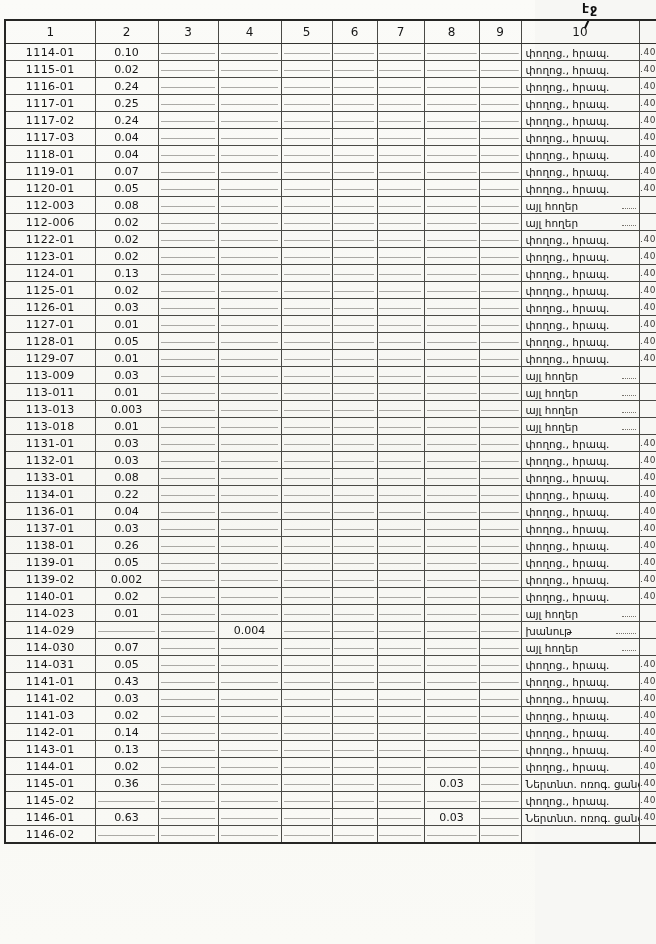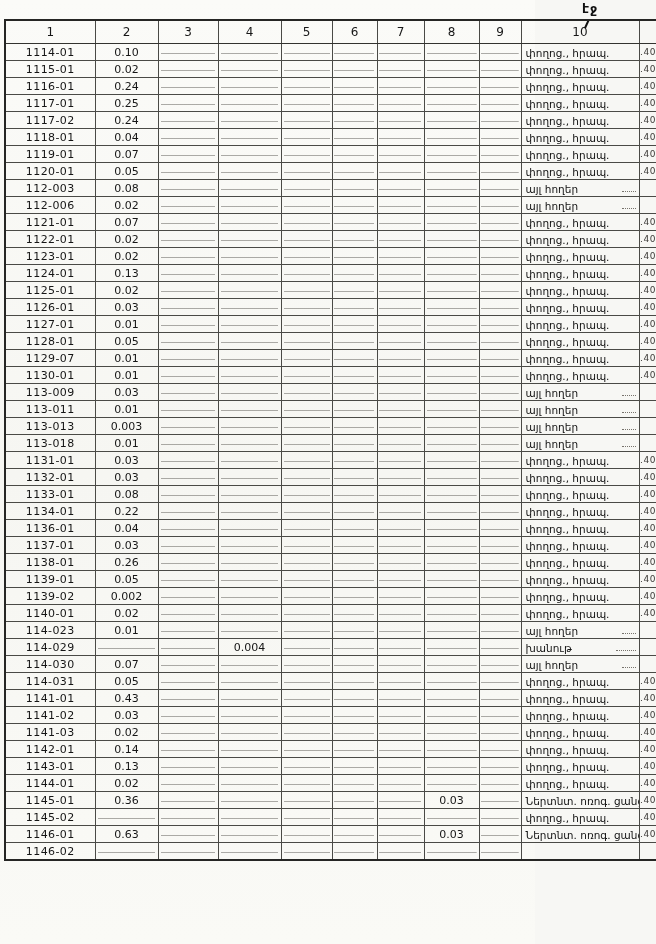--- a/index.html
+++ b/index.html
@@ -175,20 +175,38 @@
           <td class="num streak"></td>
           <td class="land">
             <div class="landwrap">
               <span class="txt">փողոց., հրապ.</span>
               <span class="fill"></span>
             </div>
           </td>
           <td class="mark-cell">.40</td>
         </tr>
         <tr>
+          <td class="code">1117-03</td>
+          <td class="num">0.04</td>
+          <td class="num streak"></td>
+          <td class="num streak"></td>
+          <td class="num streak"></td>
+          <td class="num streak"></td>
+          <td class="num streak"></td>
+          <td class="num streak"></td>
+          <td class="num streak"></td>
+          <td class="land">
+            <div class="landwrap">
+              <span class="txt">փողոց., հրապ.</span>
+              <span class="fill"></span>
+            </div>
+          </td>
+          <td class="mark-cell">.40</td>
+        </tr>
+        <tr>
           <td class="code">1118-01</td>
           <td class="num">0.04</td>
           <td class="num streak"></td>
           <td class="num streak"></td>
           <td class="num streak"></td>
           <td class="num streak"></td>
           <td class="num streak"></td>
           <td class="num streak"></td>
           <td class="num streak"></td>
           <td class="land">
@@ -265,38 +283,20 @@
           <td class="num streak"></td>
           <td class="land">
             <div class="landwrap">
               <span class="txt">այլ հողեր</span>
               <span class="fill"></span>
             </div>
           </td>
           <td class="mark-cell"></td>
         </tr>
         <tr>
-          <td class="code">1121-01</td>
-          <td class="num">0.07</td>
-          <td class="num streak"></td>
-          <td class="num streak"></td>
-          <td class="num streak"></td>
-          <td class="num streak"></td>
-          <td class="num streak"></td>
-          <td class="num streak"></td>
-          <td class="num streak"></td>
-          <td class="land">
-            <div class="landwrap">
-              <span class="txt">փողոց., հրապ.</span>
-              <span class="fill"></span>
-            </div>
-          </td>
-          <td class="mark-cell">.40</td>
-        </tr>
-        <tr>
           <td class="code">1122-01</td>
           <td class="num">0.02</td>
           <td class="num streak"></td>
           <td class="num streak"></td>
           <td class="num streak"></td>
           <td class="num streak"></td>
           <td class="num streak"></td>
           <td class="num streak"></td>
           <td class="num streak"></td>
           <td class="land">
@@ -410,38 +410,20 @@
           <td class="land">
             <div class="landwrap">
               <span class="txt">փողոց., հրապ.</span>
               <span class="fill"></span>
             </div>
           </td>
           <td class="mark-cell">.40</td>
         </tr>
         <tr>
           <td class="code">1129-07</td>
-          <td class="num">0.01</td>
-          <td class="num streak"></td>
-          <td class="num streak"></td>
-          <td class="num streak"></td>
-          <td class="num streak"></td>
-          <td class="num streak"></td>
-          <td class="num streak"></td>
-          <td class="num streak"></td>
-          <td class="land">
-            <div class="landwrap">
-              <span class="txt">փողոց., հրապ.</span>
-              <span class="fill"></span>
-            </div>
-          </td>
-          <td class="mark-cell">.40</td>
-        </tr>
-        <tr>
-          <td class="code">1130-01</td>
           <td class="num">0.01</td>
           <td class="num streak"></td>
           <td class="num streak"></td>
           <td class="num streak"></td>
           <td class="num streak"></td>
           <td class="num streak"></td>
           <td class="num streak"></td>
           <td class="num streak"></td>
           <td class="land">
             <div class="landwrap">

